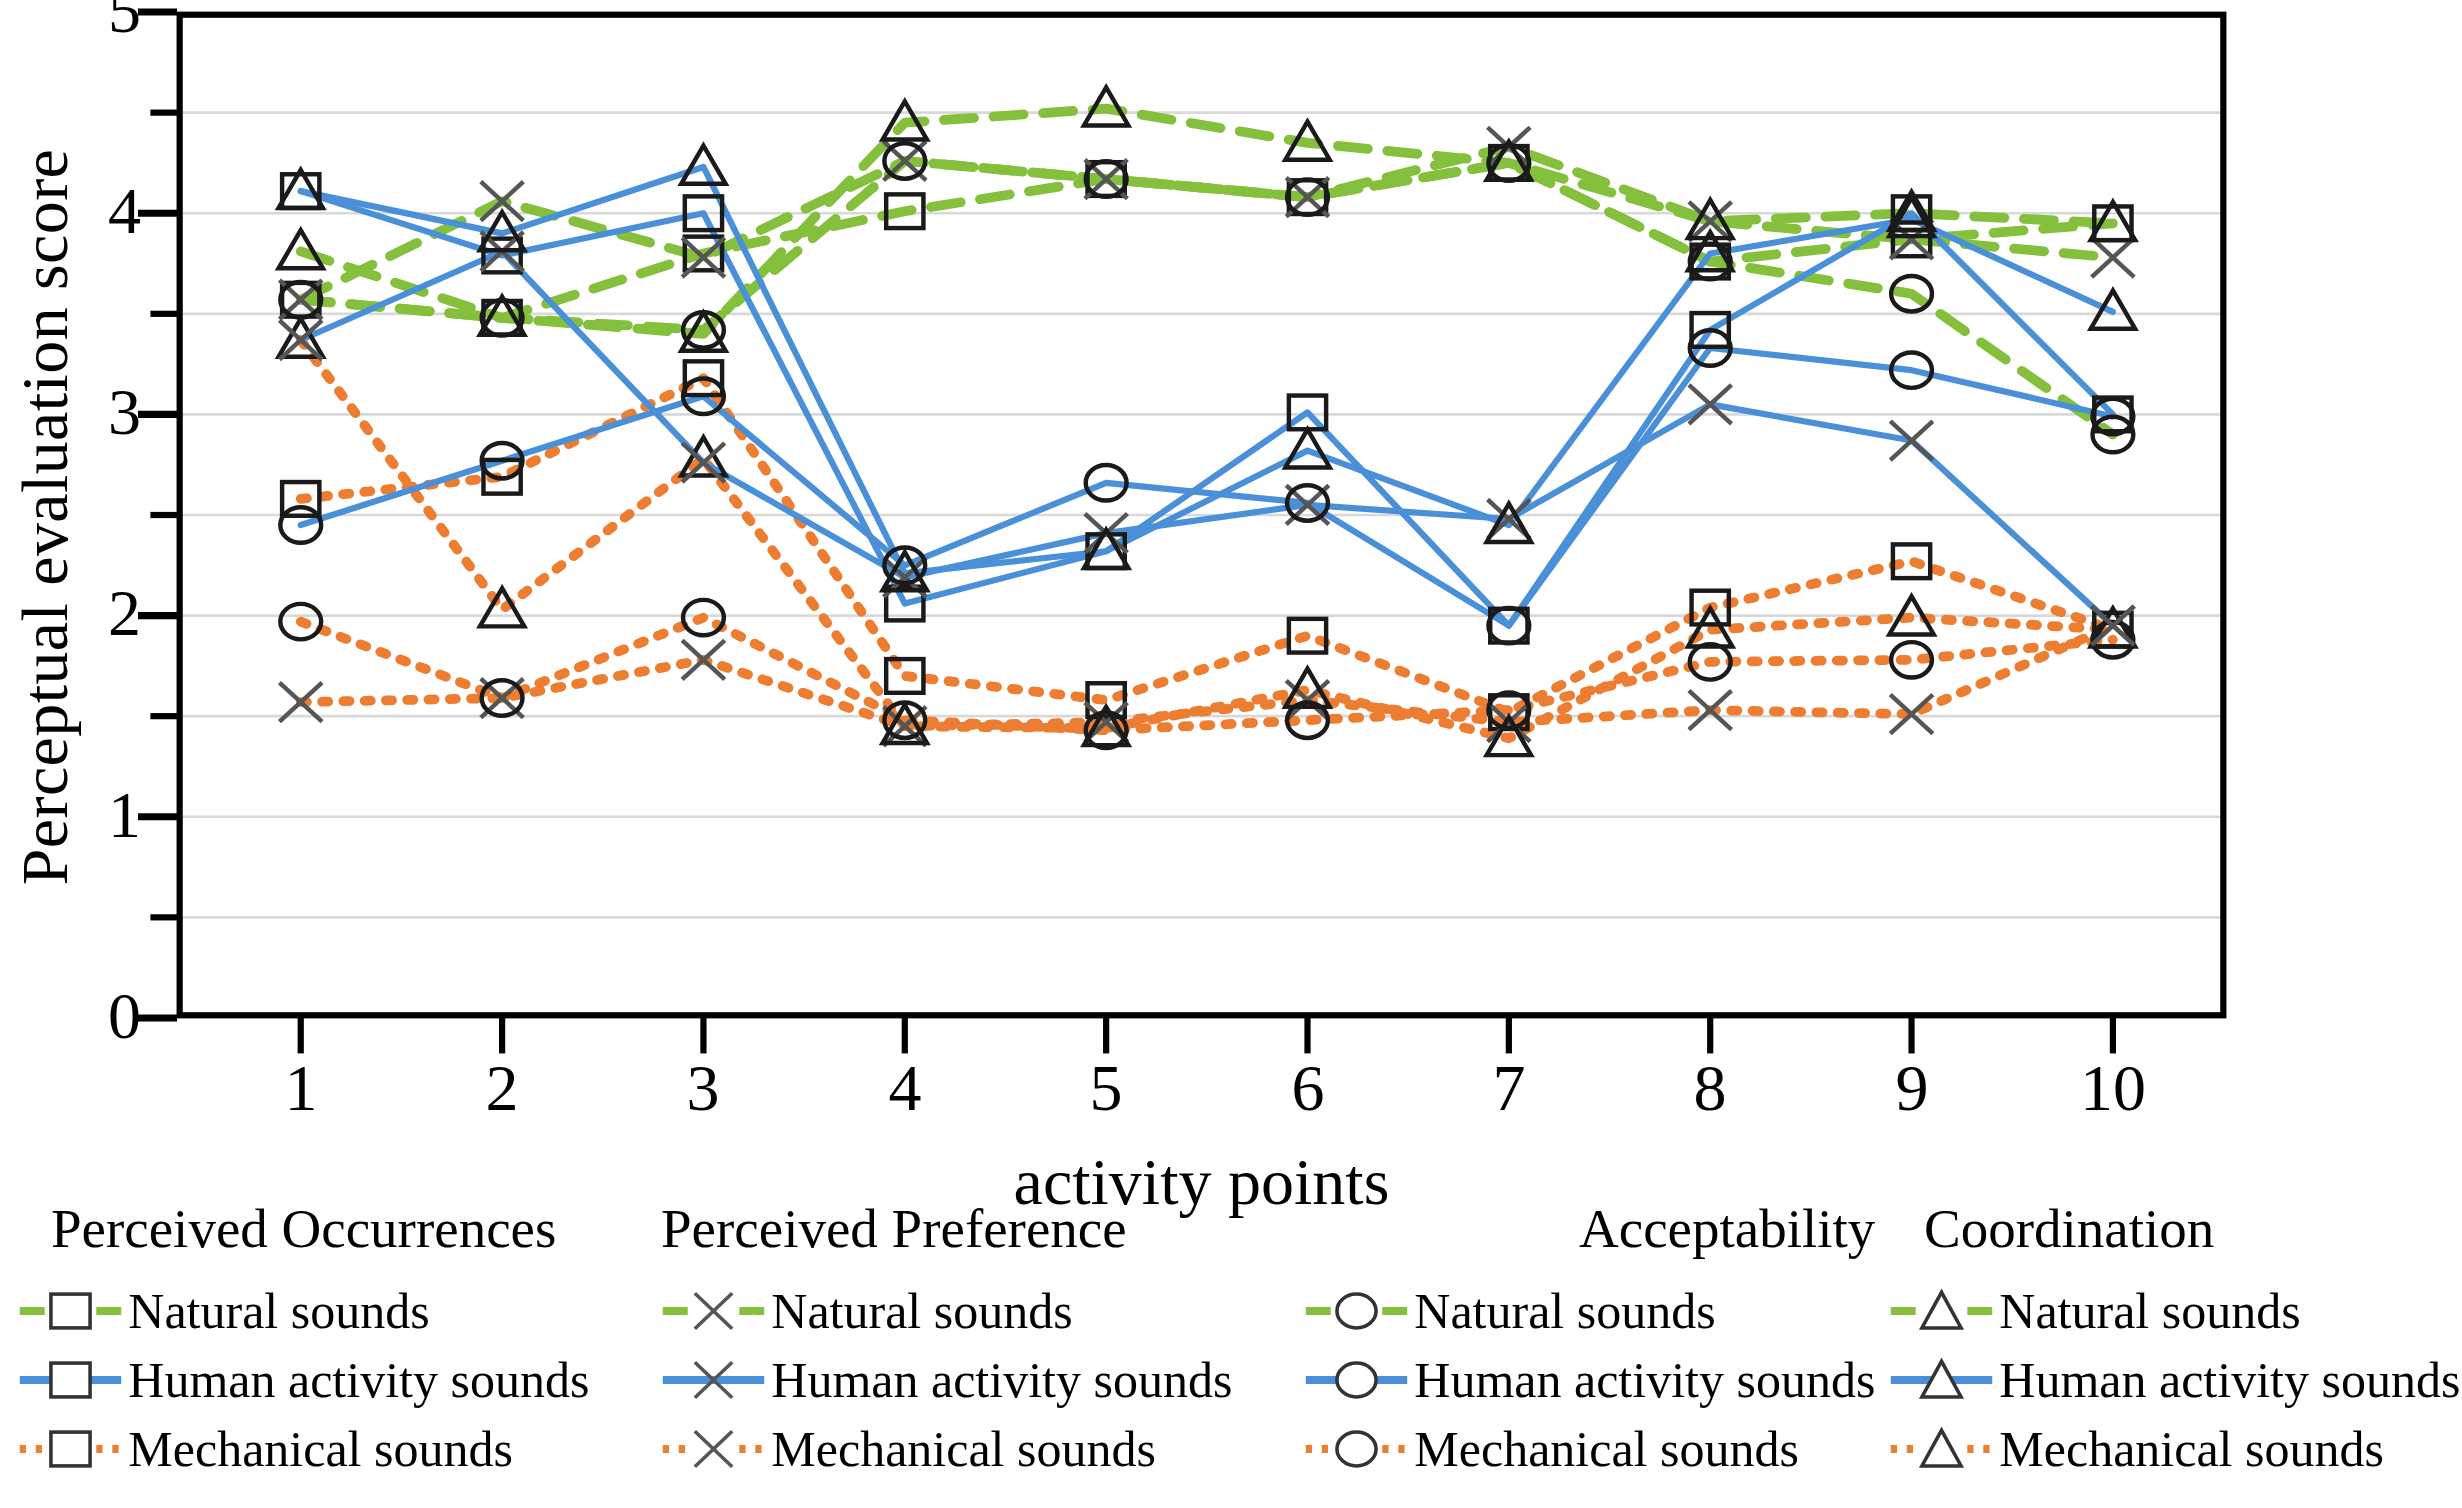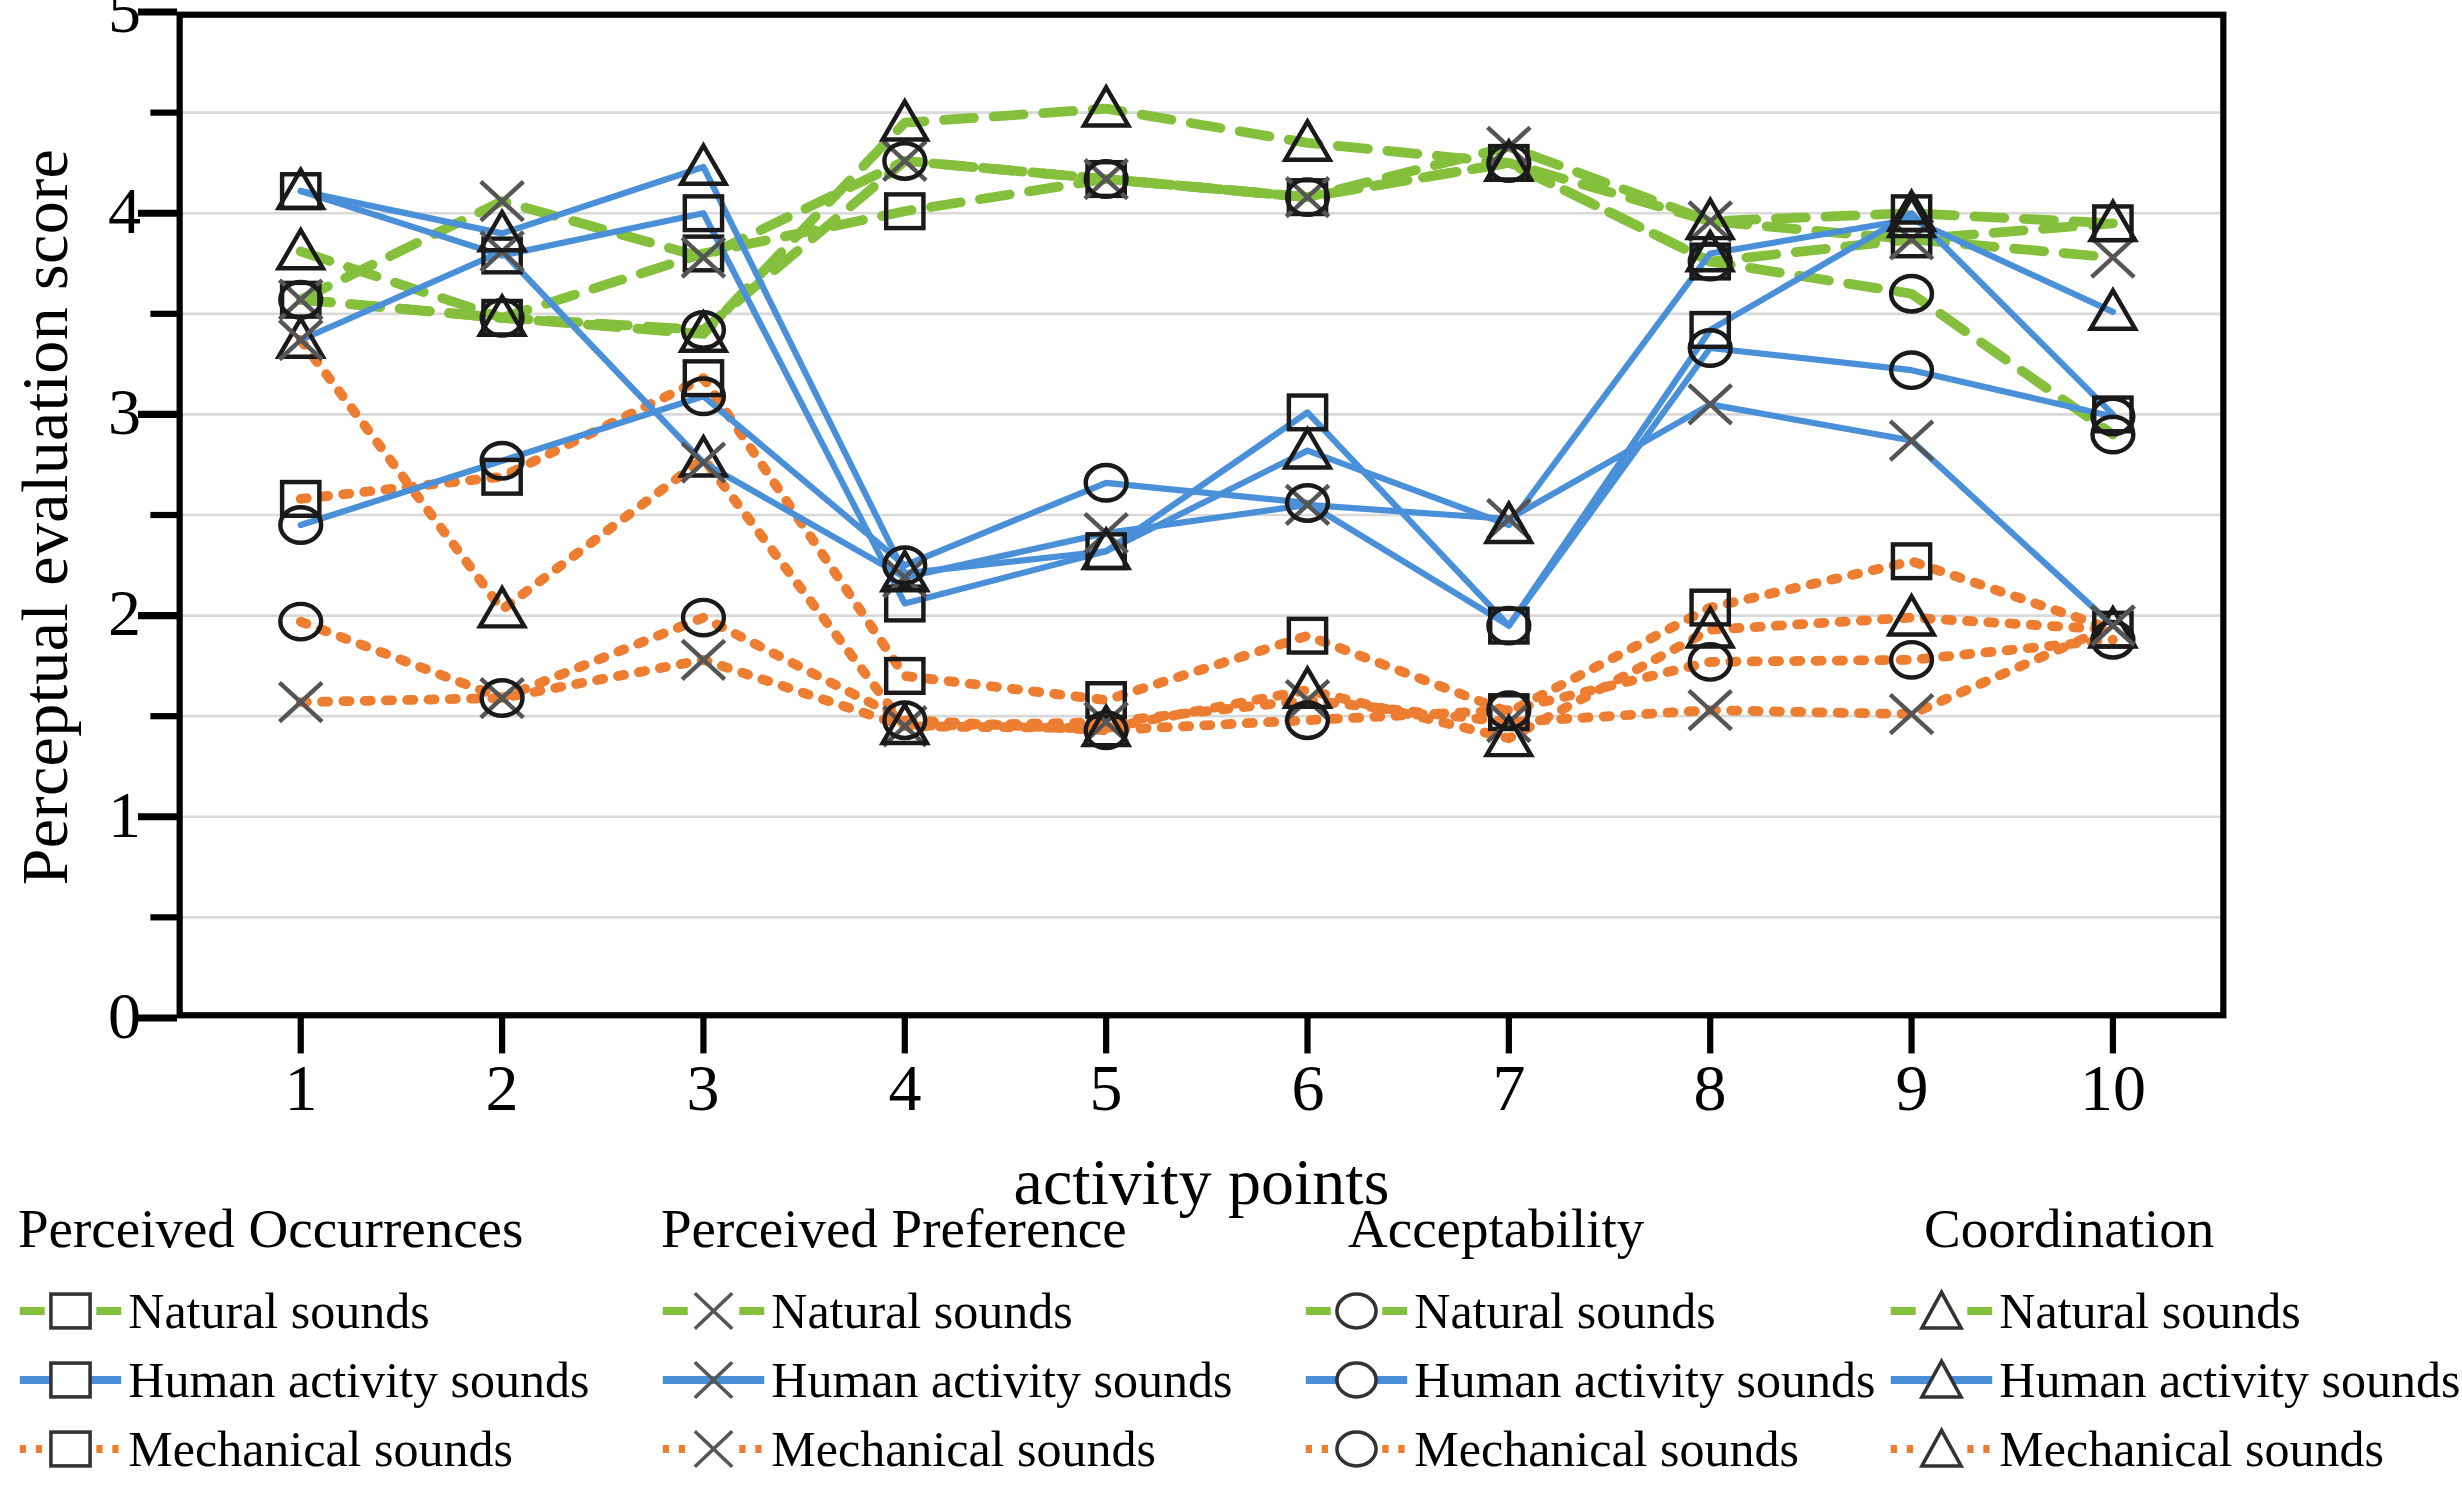--- a/index.html
+++ b/index.html
@@ -23,23 +23,23 @@
   #x-axis-label{position:absolute;left:0;top:1132px;width:2049px;text-align:center;font-size:66px;}
 
   
   #legend{position:absolute;left:0;top:1197px;width:2462px;height:310px;}
   .legend-group{position:absolute;top:0;}
   .legend-title{font-size:55px;white-space:nowrap;margin-bottom:16px;}
   .legend-row{display:flex;align-items:center;height:69px;white-space:nowrap;}
   .legend-key{width:105px;height:50px;position:relative;flex:0 0 105px;}
   .legend-text{font-size:50px;margin-left:5.3px;}
 
-  .g1{left:18px;}   
+  .g1{left:18px;text-align:center;}   
   .g2{left:661px;}  
-  .g3{left:1304px;} 
+  .g3{left:1304px;text-align:right;} 
   .g4{left:1889px;} 
   .g3 .legend-title{margin-left:44px;}
   .g4 .legend-title{margin-left:35px;}
 </style>
 </head>
 <body>
 
 <div id="root">
 
   <div id="y-axis-label">Perceptual evaluation score</div>

